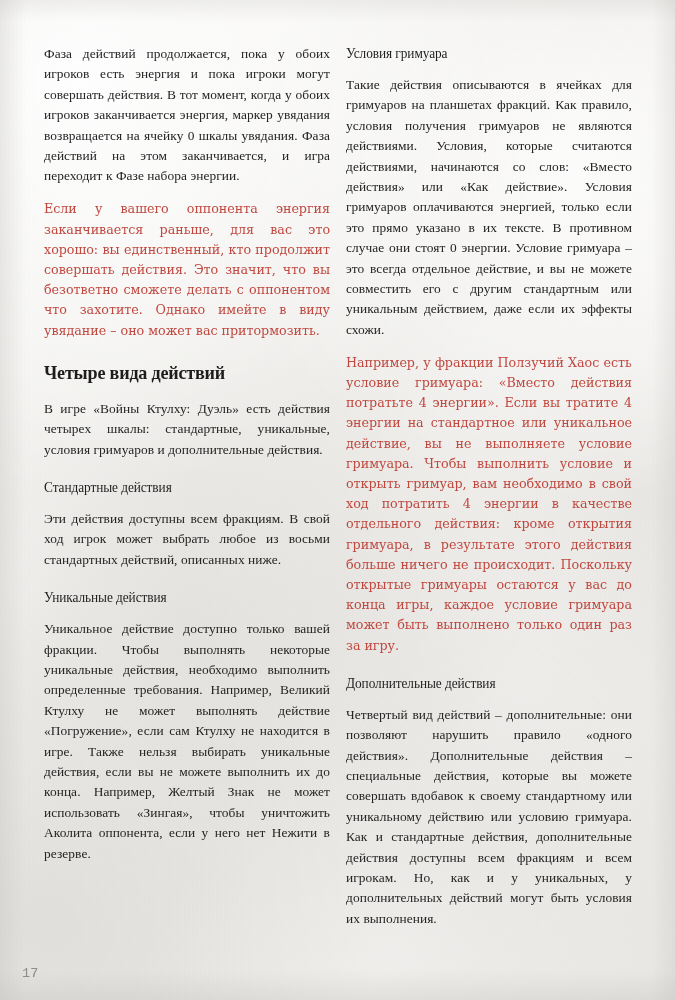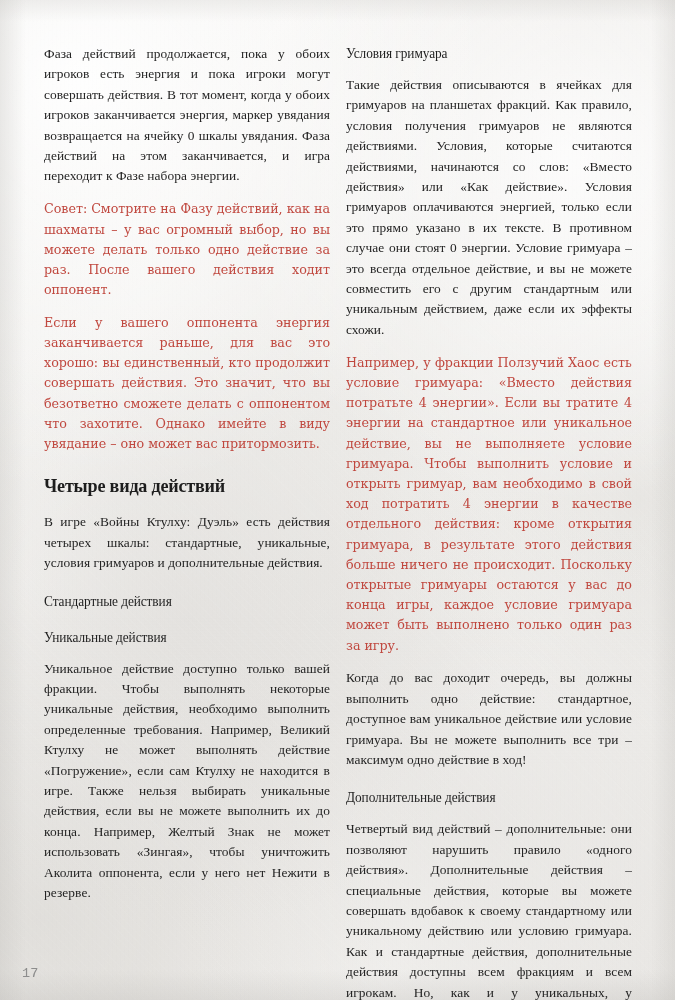--- a/index.html
+++ b/index.html
@@ -134,46 +134,45 @@
 
   <div id="grain"></div>
   <div id="vignette"></div>
 
   <div id="columns">
 
     <div class="column">
 
       <p class="body">Фаза действий продолжается, пока у обоих игроков есть энергия и пока игроки могут совершать действия. В тот момент, когда у обоих игроков заканчивается энергия, маркер увядания возвращается на ячейку 0 шкалы увядания. Фаза действий на этом заканчивается, и игра переходит к Фазе набора энергии.</p>
 
-      <p class="body accent">Совет: Смотрите на Фазу действий, как на шахматы – у вас огромный выбор, но вы можете делать только одно действие за раз. После вашего действия ходит оппонент.</p>
 
       <p class="body accent">Если у вашего оппонента энергия заканчивается раньше, для вас это хорошо: вы единственный, кто продолжит совершать действия. Это значит, что вы безответно сможете делать с оппонентом что захотите. Однако имейте в виду увядание – оно может вас притормозить.</p>
 
       <h2 class="section-title">Четыре вида действий</h2>
 
       <p class="body">В игре «Войны Ктулху: Дуэль» есть действия четырех шкалы: стандартные, уникальные, условия гримуаров и дополнительные действия.</p>
 
       <h3 class="sub-title">Стандартные действия</h3>
 
+      <p class="body">Эти действия доступны всем фракциям. В свой ход игрок может выбрать любое из восьми стандартных действий, описанных ниже.</p>
 
       <h3 class="sub-title">Уникальные действия</h3>
 
       <p class="body">Уникальное действие доступно только вашей фракции. Чтобы выполнять некоторые уникальные действия, необходимо выполнить определенные требования. Например, Великий Ктулху не может выполнять действие «Погружение», если сам Ктулху не находится в игре. Также нельзя выбирать уникальные действия, если вы не можете выполнить их до конца. Например, Желтый Знак не может использовать «Зингая», чтобы уничтожить Аколита оппонента, если у него нет Нежити в резерве.</p>
 
     </div>
 
     <div class="column">
 
       <h3 class="sub-title first">Условия гримуара</h3>
 
       <p class="body">Такие действия описываются в ячейках для гримуаров на планшетах фракций. Как правило, условия получения гримуаров не являются действиями. Условия, которые считаются действиями, начинаются со слов: «Вместо действия» или «Как действие». Условия гримуаров оплачиваются энергией, только если это прямо указано в их тексте. В противном случае они стоят 0 энергии. Условие гримуара – это всегда отдельное действие, и вы не можете совместить его с другим стандартным или уникальным действием, даже если их эффекты схожи.</p>
 
       <p class="body accent">Например, у фракции Ползучий Хаос есть условие гримуара: «Вместо действия потратьте 4 энергии». Если вы тратите 4 энергии на стандартное или уникальное действие, вы не выполняете условие гримуара. Чтобы выполнить условие и открыть гримуар, вам необходимо в свой ход потратить 4 энергии в качестве отдельного действия: кроме открытия гримуара, в результате этого действия больше ничего не происходит. Поскольку открытые гримуары остаются у вас до конца игры, каждое условие гримуара может быть выполнено только один раз за игру.</p>
 
-      <p class="body">Когда до вас доходит очередь, вы должны выполнить одно действие: стандартное, доступное вам уникальное действие или условие гримуара. Вы не можете выполнить все три – максимум одно действие в ход!</p>
 
       <h3 class="sub-title">Дополнительные действия</h3>
 
       <p class="body">Четвертый вид действий – дополнительные: они позволяют нарушить правило «одного действия». Дополнительные действия – специальные действия, которые вы можете совершать вдобавок к своему стандартному или уникальному действию или условию гримуара. Как и стандартные действия, дополнительные действия доступны всем фракциям и всем игрокам. Но, как и у уникальных, у дополнительных действий могут быть условия их выполнения.</p>
 
     </div>
 
   </div>
 
   <div id="folio">17</div>

